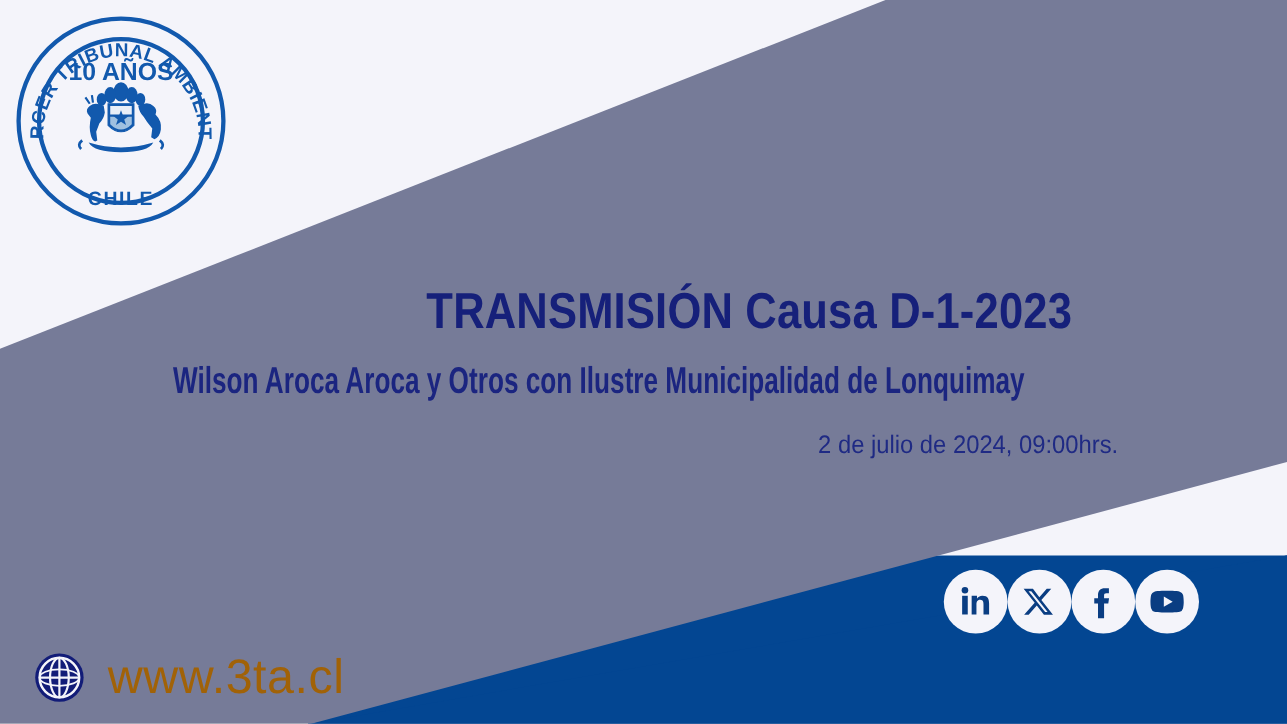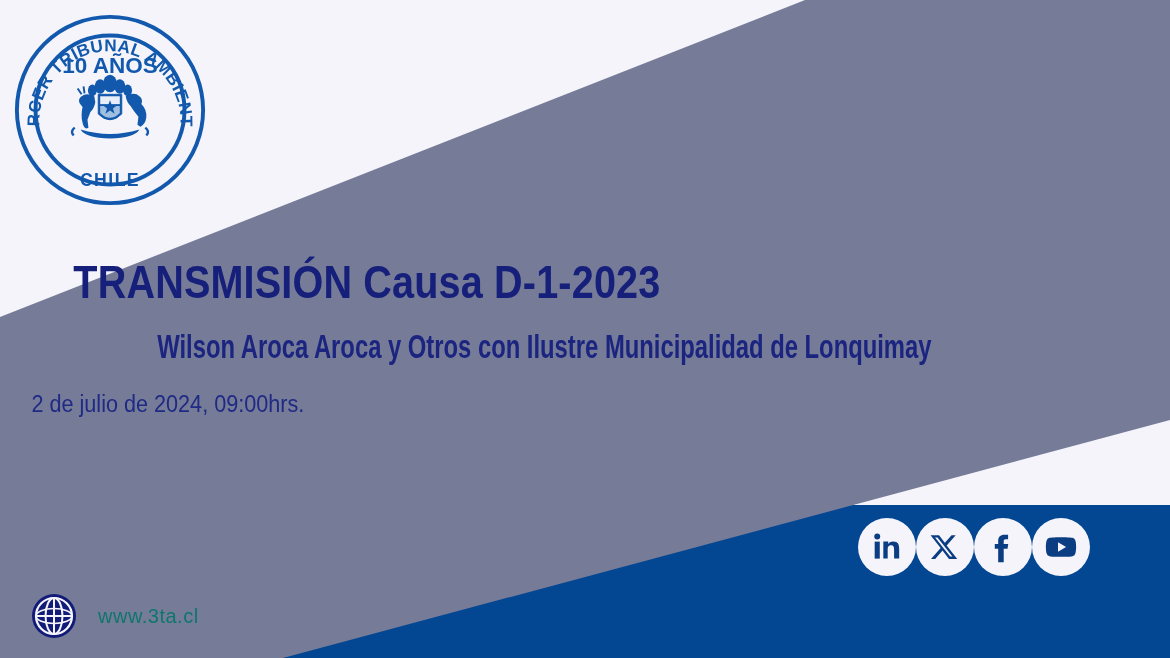--- a/index.html
+++ b/index.html
@@ -34,21 +34,21 @@
     height: 196px;
   }
   .logo svg { display: block; width: 100%; height: 100%; }
 
   
   .text-block {
     position: absolute;
     left: 0;
     top: 258px;
     width: 1048px;
-    text-align: left;
+    text-align: right;
   }
   .title {
     color: #16207A;
     font-size: 46px;
     font-weight: 700;
     letter-spacing: 0.2px;
     line-height: 1.05;
     white-space: nowrap;
     transform: scaleX(0.86);
     transform-origin: center center;
@@ -100,22 +100,22 @@
   .website {
     position: absolute;
     left: 30px;
     top: 592px;
     display: flex;
     align-items: center;
     gap: 20px;
   }
   .globe-icon { width: 48px; height: 48px; display: block; }
   .website-url {
-    color: #0f766e;
-    font-size: 20px;
+    color: #a16207;
+    font-size: 44px;
     font-weight: 500;
     letter-spacing: 0.5px;
     line-height: 1;
     white-space: nowrap;
   }
 </style>
 </head>
 <body>
 
 <div class="slide">

